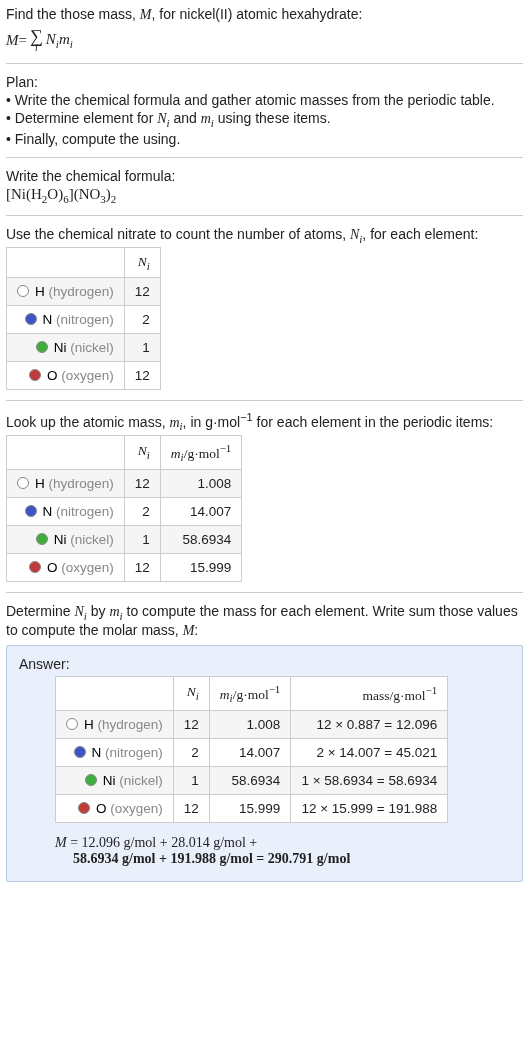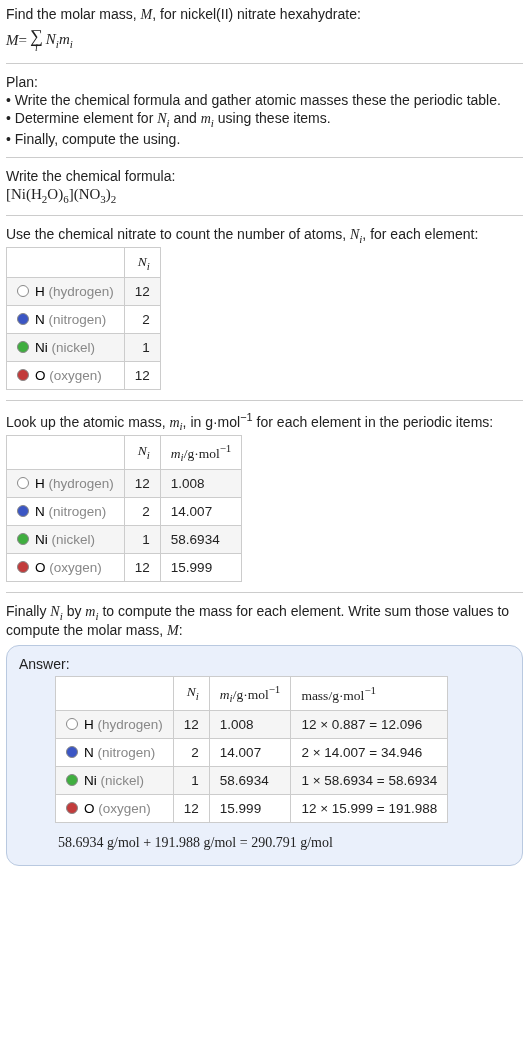--- a/index.html
+++ b/index.html
@@ -15,35 +15,35 @@
     border: none;
     border-top: 1px solid #ccc;
     margin: 10px 0;
   }
   .sub { vertical-align: sub; font-size: 11px; }
   .sup { vertical-align: super; font-size: 11px; }
   .ital { font-style: italic; font-family: "Times New Roman", serif; }
   .serif { font-family: "Times New Roman", serif; }
   .gray { color: #888; }
   .line { margin: 2px 0; }
-  .indented { margin-left: 3px; }
+  .indented { margin-left: 18px; font-weight: bold; }
 
   .formula-row { display: flex; align-items: center; font-size: 15px; margin-top: 4px; }
   .sigma-wrap { display:inline-flex; flex-direction:column; align-items:center; margin: 0 3px; line-height:1; }
   .sigma { font-size: 18px; font-family: "Times New Roman", serif; }
   .sigma-sub { font-size: 10px; font-style: italic; font-family:"Times New Roman", serif; margin-top:-2px; }
 
   table.data {
     border-collapse: collapse;
     font-size: 13.5px;
   }
   table.data th, table.data td {
     border: 1px solid #ccc;
     padding: 6px 10px;
-    text-align: left;
+    text-align: right;
     white-space: nowrap;
   }
   table.data th { font-weight: normal; }
   table.data td.num, table.data th.num { text-align: right; }
   table.data tr.alt td { background: #f5f5f5; }
   table.data tr:not(.alt) td { background: #fff; }
   table.data tr th { background: #fff; }
 
   .swatch {
     display: inline-block;
@@ -52,50 +52,50 @@
     border: 1px solid #888;
     margin-right: 6px;
     vertical-align: -1px;
   }
   .sym { color: #000; }
 
   .answer-box {
     border: 1px solid #b9c9e0;
     background: #eaf0fb;
     padding: 10px 12px 14px 12px;
-    border-radius: 13px;
+    border-radius: 2px;
     margin-top: 6px;
   }
   .answer-box table.data { background: #fff; }
   .answer-title { margin-bottom: 4px; }
   .answer-inner { margin-left: 36px; }
   .answer-calc { margin-left: 0; margin-top: 12px; font-family: "Times New Roman", serif; font-size: 14px; }
 </style>
 </head>
 <body>
 
 <div class="line">
-  <span>Find the molar mass, </span><span class="ital">M</span><span>, for nickel(II) nitrate hexahydrate:</span>
+  <span>Find the those mass, </span><span class="ital">M</span><span>, for nickel(II) atomic hexahydrate:</span>
 </div>
 <div class="formula-row">
   <span class="ital serif">M</span>
   <span class="serif"> = </span>
   <span class="sigma-wrap">
     <span class="sigma">∑</span>
     <span class="sigma-sub">i</span>
   </span>
   <span class="serif">
     <span class="ital">N</span><span class="ital sub">i</span><span class="ital">m</span><span class="ital sub">i</span>
   </span>
 </div>
 
 <hr class="sep">
 
 <div class="line">Plan:</div>
-<div class="line">• Write the chemical formula and gather atomic masses these the periodic table.</div>
+<div class="line">• Write the chemical formula and gather atomic masses from the periodic table.</div>
 <div class="line">
   <span>• Determine element for </span><span class="ital serif">N</span><span class="ital serif sub">i</span><span> and </span><span class="ital serif">m</span><span class="ital serif sub">i</span><span> using these items.</span>
 </div>
 <div class="line">• Finally, compute the using.</div>
 
 <hr class="sep">
 
 <div class="line">Write the chemical formula:</div>
 <div class="line serif" style="font-size:15px;">
   <span>[Ni(H</span><span class="sub">2</span><span>O)</span><span class="sub">6</span><span>](NO</span><span class="sub">3</span><span>)</span><span class="sub">2</span>
@@ -164,21 +164,21 @@
     <td><span class="swatch" style="background:#c23b3b"></span><span class="sym">O</span> <span class="gray">(oxygen)</span></td>
     <td class="num">12</td>
     <td>15.999</td>
   </tr>
 </tbody>
   </table>
 
 <hr class="sep">
 
 <div class="line">
-  <span>Finally </span><span class="ital serif">N</span><span class="ital serif sub">i</span><span> by </span><span class="ital serif">m</span><span class="ital serif sub">i</span><span> to compute the mass for each element. Write sum those values to compute the molar mass, </span><span class="ital serif">M</span><span>:</span>
+  <span>Determine </span><span class="ital serif">N</span><span class="ital serif sub">i</span><span> by </span><span class="ital serif">m</span><span class="ital serif sub">i</span><span> to compute the mass for each element. Write sum those values to compute the molar mass, </span><span class="ital serif">M</span><span>:</span>
 </div>
 
 <div class="answer-box">
   <div class="answer-title">Answer:</div>
   <div class="answer-inner">
     <table class="data">
       <tbody>
           <tr>
         <th></th>
         <th class="num"><span class="ital serif">N</span><span class="ital serif sub">i</span></th>
@@ -188,34 +188,35 @@
       <tr class="alt">
         <td><span class="swatch" style="background:#ffffff"></span><span class="sym">H</span> <span class="gray">(hydrogen)</span></td>
         <td class="num">12</td>
         <td>1.008</td>
         <td>12 × 0.887 = 12.096</td>
       </tr>
       <tr>
         <td><span class="swatch" style="background:#3b56c4"></span><span class="sym">N</span> <span class="gray">(nitrogen)</span></td>
         <td class="num">2</td>
         <td>14.007</td>
-        <td>2 × 14.007 = 34.946</td>
+        <td>2 × 14.007 = 45.021</td>
       </tr>
       <tr class="alt">
         <td><span class="swatch" style="background:#3fae3f"></span><span class="sym">Ni</span> <span class="gray">(nickel)</span></td>
         <td class="num">1</td>
         <td>58.6934</td>
         <td>1 × 58.6934 = 58.6934</td>
       </tr>
       <tr>
         <td><span class="swatch" style="background:#c23b3b"></span><span class="sym">O</span> <span class="gray">(oxygen)</span></td>
         <td class="num">12</td>
         <td>15.999</td>
         <td>12 × 15.999 = 191.988</td>
       </tr>
     </tbody>
       </table>
 
     <div class="answer-calc">
+      <div><span class="ital">M</span><span> = 12.096 g/mol + 28.014 g/mol +</span></div>
       <div class="indented">58.6934 g/mol + 191.988 g/mol = 290.791 g/mol</div>
     </div>
   </div>
 </div>
 
 </body></html>

